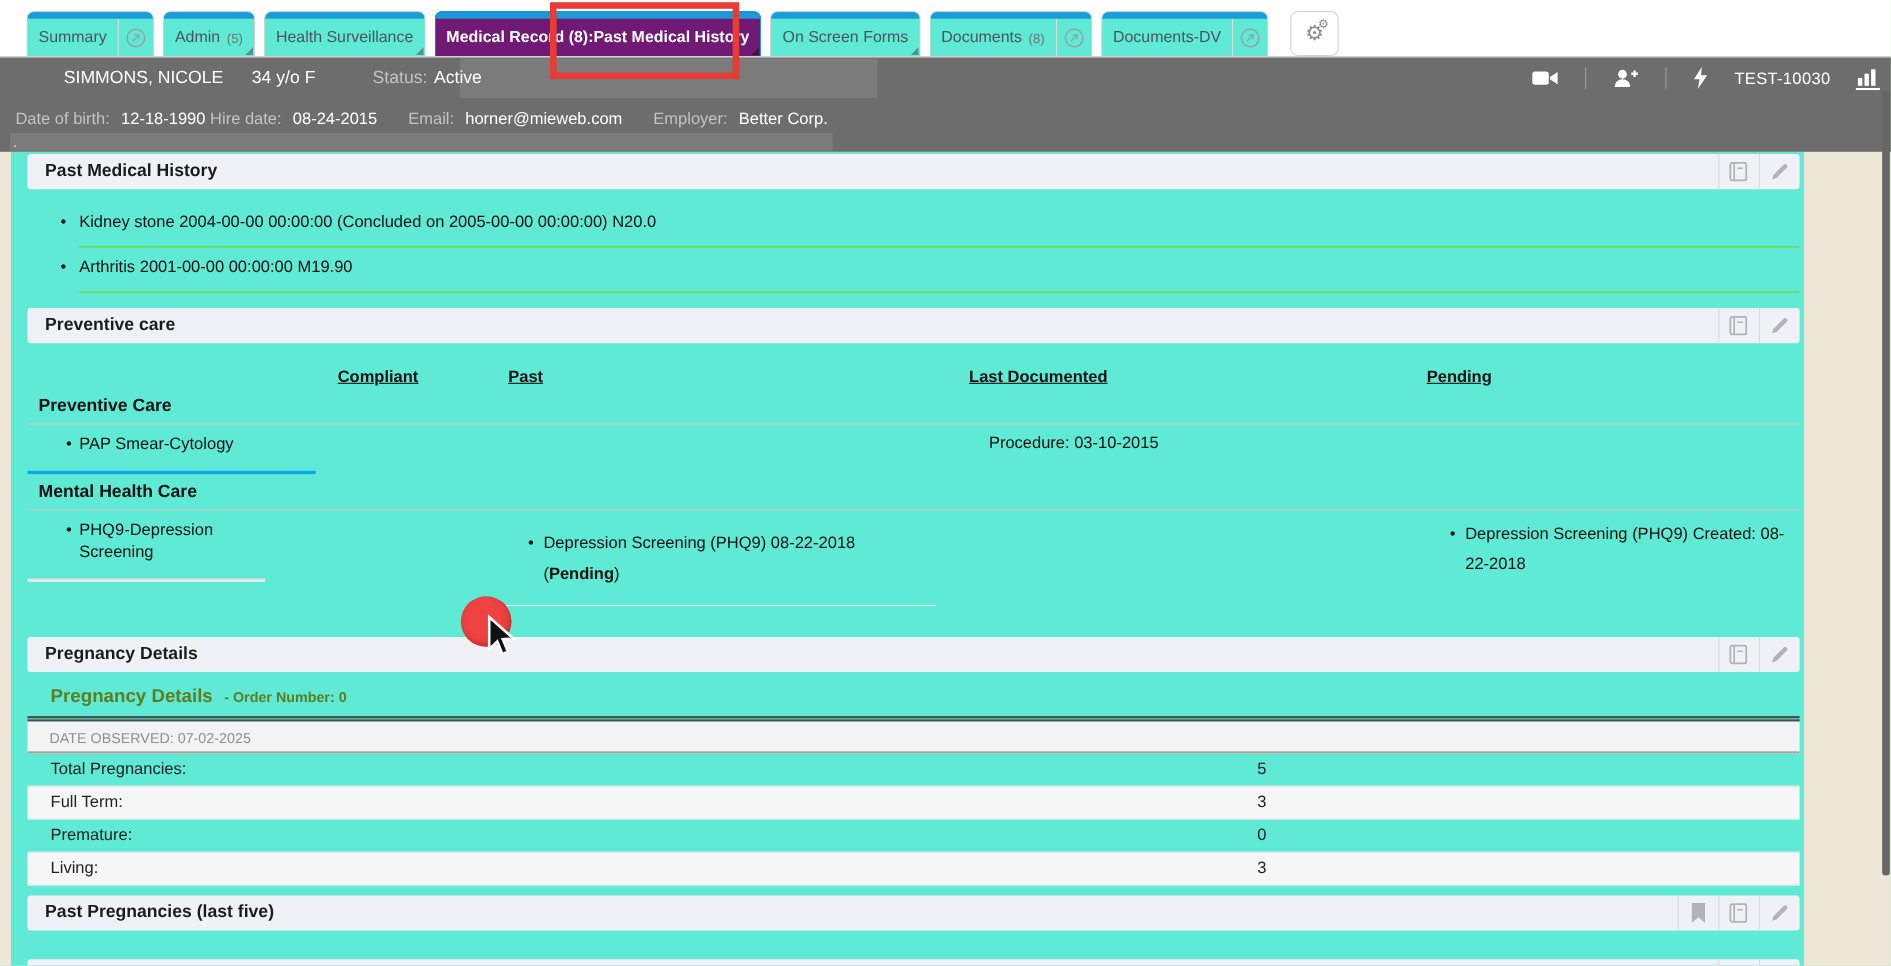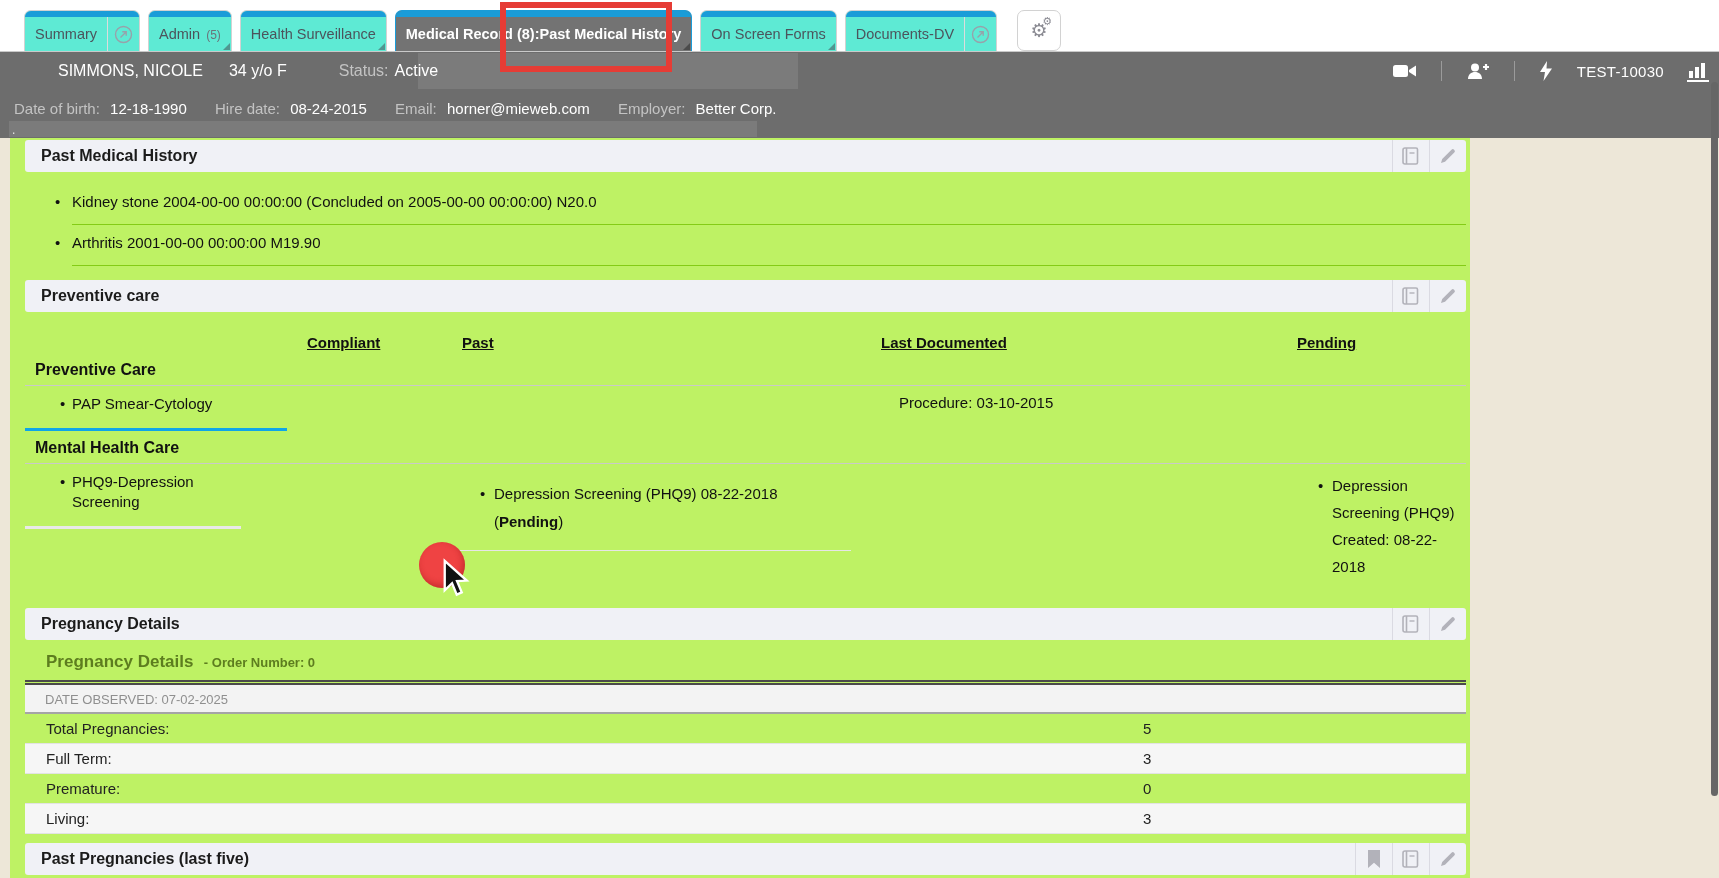--- a/index.html
+++ b/index.html
@@ -21,21 +21,21 @@
     background:#5eead4; border:1px solid #d2d2d2; border-bottom:none;
     border-radius:7px 7px 0 0; color:#4c545c; font-size:14.5px; cursor:pointer;
     overflow:hidden; flex:none;
   }
   .tab::before {
     content:""; position:absolute; top:0; left:0; right:0; height:6px;
     background:#1a9cd8;
   }
   .tab .tlabel { padding:6px 10px 0 10px; white-space:nowrap; }
   .tab .tcount { font-size:12px; color:#6b737b; padding:8px 10px 0 0; margin-left:-4px; white-space:nowrap;}
-  .tab.active { background:#737373; border-color:#1a9cd8; color:#fff; font-weight:bold; }
+  .tab.active { background:#701a75; border-color:#1a9cd8; color:#fff; font-weight:bold; }
   .tab.active::before { background:#1a9cd8; }
   .tab .ext {
     align-self:stretch; display:flex; align-items:center; justify-content:center;
     width:32px; border-left:1px solid #dcdcdc; margin-top:6px; color:#97a2aa;
   }
   .fold {
     position:absolute; right:1px; bottom:1px; width:0; height:0;
     border-left:7px solid transparent; border-bottom:7px solid rgba(70,80,88,.55);
   }
   .tab.active .fold { border-bottom-color:rgba(0,0,0,.35); }
@@ -58,22 +58,22 @@
   .lbl { color:#c3c3c3; }
   .prow2 { position:relative; height:48px; padding:10px 0 0 14px; font-size:15px; }
   .hl2 { position:absolute; left:9px; top:31px; width:748px; height:16px; background:#7b7b7b; }
   .stray { position:absolute; left:12px; top:33px; font-size:12px; color:#e8e8e8; }
   .hicons { position:absolute; right:8px; top:0; height:38px; display:flex; align-items:center; gap:23px; }
   .hsep { width:1px; height:20px; background:#9b9b9b; }
   .chartid { font-size:15px; letter-spacing:.3px; }
 
   
   .content {
-    position:absolute; top:138px; left:10px; width:1460px; bottom:0;
-    background:#bef264; overflow:hidden;
+    position:absolute; top:138px; left:10px; width:1630px; bottom:0;
+    background:#5eead4; overflow:hidden;
   }
   .band {
     height:32px; margin:0 4px 0 15px; background:#f0f1f6; border-radius:3px;
     display:flex; align-items:center; padding-left:16px; cursor:pointer;
   }
   .band .btitle { font-size:16px; font-weight:bold; color:#1b1b1b; }
   .bicons { margin-left:auto; display:flex; align-self:stretch; }
   .bic {
     width:37px; display:flex; align-items:center; justify-content:center;
     border-left:1px solid #dadae2; color:#b2b2ba; cursor:pointer;
@@ -174,20 +174,30 @@
     <span class="tlabel">Health Surveillance</span>
     <span class="fold"></span>
   </div>
   <div class="tab active">
     <span class="tlabel">Medical Record (8):Past Medical History</span>
     <span class="fold"></span>
   </div>
   <div class="tab">
     <span class="tlabel">On Screen Forms</span>
     <span class="fold"></span>
+  </div>
+  <div class="tab">
+    <span class="tlabel">Documents</span>
+    <span class="tcount">(8)</span>
+    <span class="ext">
+      <svg class="ic" width="19" height="19" viewBox="0 0 19 19">
+          <circle cx="9.5" cy="9.5" r="8" fill="none" stroke="#97a2aa" stroke-width="1.4"></circle>
+          <path d="M6.5 12.5 L12 7 M8.3 6.8 L12.2 6.8 L12.2 10.7" fill="none" stroke="#97a2aa" stroke-width="1.4"></path>
+        </svg>
+    </span>
   </div>
   <div class="tab">
     <span class="tlabel">Documents-DV</span>
     <span class="ext">
       <svg class="ic" width="19" height="19" viewBox="0 0 19 19">
           <circle cx="9.5" cy="9.5" r="8" fill="none" stroke="#97a2aa" stroke-width="1.4"></circle>
           <path d="M6.5 12.5 L12 7 M8.3 6.8 L12.2 6.8 L12.2 10.7" fill="none" stroke="#97a2aa" stroke-width="1.4"></path>
         </svg>
     </span>
   </div>
@@ -234,21 +244,21 @@
             <rect x="0" y="20" width="22" height="2" fill="#fff"></rect>
           </svg>
       </span>
     </div>
   </div>
   <div class="prow2">
     <div class="hl2"></div>
     <span class="stray">.</span>
     <span class="lbl">Date of birth:</span>
     <span style="margin-left:6px;">12-18-1990</span>
-    <span class="lbl" style="margin-left:24px;">Hire date:</span>
+    <span class="lbl" style="">Hire date:</span>
     <span style="margin-left:6px;">08-24-2015</span>
     <span class="lbl" style="margin-left:24px;">Email:</span>
     <span style="margin-left:6px;">horner@mieweb.com</span>
     <span class="lbl" style="margin-left:24px;">Employer:</span>
     <span style="margin-left:6px;">Better Corp.</span>
   </div>
 </div>
 
 <div class="content">
   <div style="height:2px;"></div>

